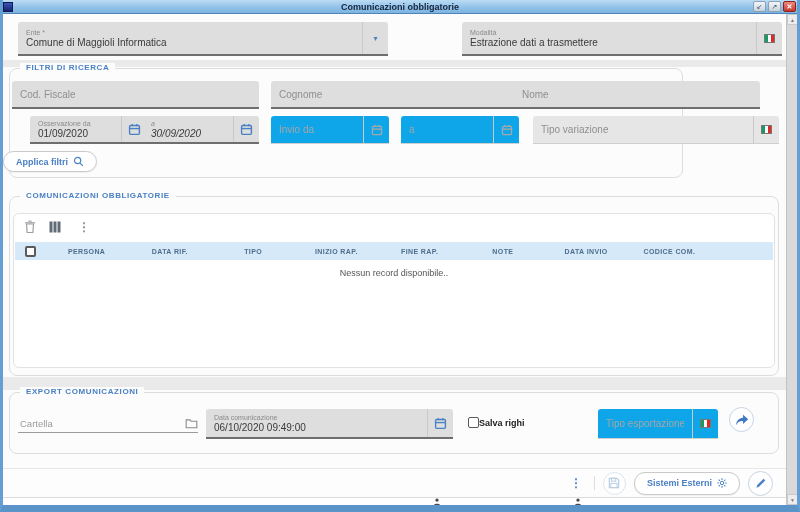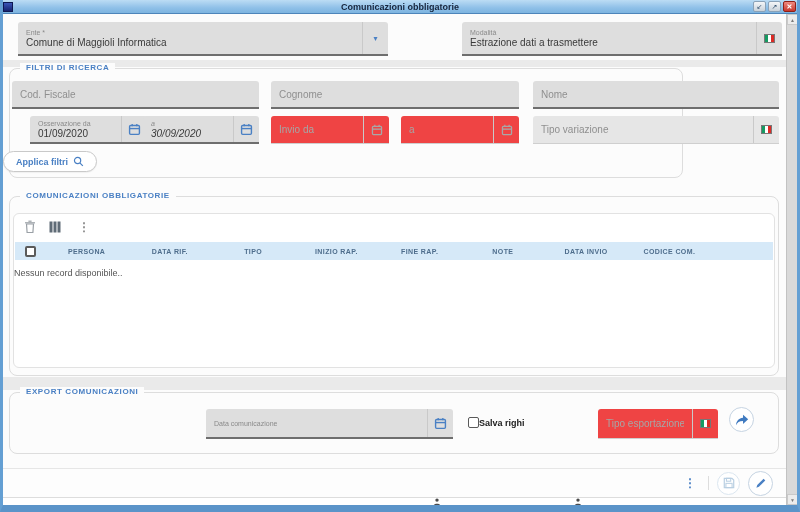--- a/index.html
+++ b/index.html
@@ -22,21 +22,21 @@
   .content{position:absolute;left:0;top:14px;right:0;bottom:0;background:#fcfcfc;}
   .band{position:absolute;left:0;width:783px;background:#eaeaea;}
   
   .vscroll{position:absolute;right:0;top:0;bottom:0;width:11px;background:#d9d9d9;border-left:1px solid #c2c2c2;}
   .sbarrow{position:absolute;left:0;width:11px;height:11px;background:#ececec;color:#7a7a7a;
     font-size:5px;line-height:11px;text-align:center;border:1px solid #c9c9c9;cursor:pointer;}
   .sbarrow.up{top:0;} .sbarrow.down{bottom:0;}
   
   .fwrap{position:absolute;background:#dedede;border-radius:3px 3px 0 0;border-bottom:2px solid #6e6e6e;
     display:flex;align-items:center;}
-  .fwrap.dis{background:#ef4444;border-bottom:1px solid #cfcfcf;}
+  .fwrap.dis{background:#0ea5e9;border-bottom:1px solid #cfcfcf;}
   .fwrap .txt{flex:1;padding:2px 8px;overflow:hidden;}
   .fl{font-size:7px;color:#8a8a8a;line-height:9px;white-space:nowrap;}
   .fv{font-size:10px;color:#3a3a3a;line-height:12px;white-space:nowrap;}
   .fwrap input{flex:1;background:transparent;border:none;outline:none;
     font:10px "Liberation Sans",sans-serif;color:#333;padding:0 8px;min-width:0;width:100%;}
   .fwrap input::placeholder{color:#8f8f8f;opacity:1;}
   .fwrap.dis input::placeholder{color:#a6a6a6;}
   .ficon{width:26px;align-self:stretch;display:flex;align-items:center;justify-content:center;
     border-left:1px solid #c9c9c9;cursor:pointer;}
   .caret{font-size:8px;color:#4a80c4;}
@@ -54,21 +54,21 @@
     align-items:center;justify-content:center;cursor:pointer;}
   
   .card{position:absolute;background:#fff;border:1px solid #e2e2e2;border-radius:6px;}
   .gridbar{position:absolute;left:10px;top:6px;display:flex;align-items:center;gap:13px;}
   .ghead{position:absolute;left:1px;right:1px;top:28px;height:18px;background:#d6e9f8;
     display:flex;align-items:center;}
   .cbcell{width:30px;display:flex;justify-content:center;}
   .cb{width:11px;height:11px;border:2px solid #5a5a5a;border-radius:2px;background:#fff;cursor:pointer;}
   .th{flex:1;text-align:center;font-size:7px;font-weight:bold;color:#4e6d8c;letter-spacing:0.4px;white-space:nowrap;}
   .th.last{flex:0 0 62px;}
-  .emptymsg{position:absolute;left:0;right:0;top:54px;text-align:left;font-size:9px;color:#555;}
+  .emptymsg{position:absolute;left:0;right:0;top:54px;text-align:center;font-size:9px;color:#555;}
   
   .uwrap{position:absolute;border-bottom:1px solid #9a9a9a;display:flex;align-items:flex-end;}
   .uwrap input{flex:1;background:transparent;border:none;outline:none;
     font:9.5px "Liberation Sans",sans-serif;color:#333;padding:0 0 3px 2px;min-width:0;}
   .uwrap input::placeholder{color:#9a9a9a;opacity:1;}
   
   .cbrow{position:absolute;display:flex;align-items:center;font-size:9px;color:#222;font-weight:bold;}
   
   .footbar{position:absolute;left:0;top:454px;width:783px;height:29px;border-top:1px solid #e6e6e6;
     background:#fdfdfd;display:flex;align-items:center;justify-content:flex-end;gap:8px;padding-right:13px;}
@@ -122,21 +122,21 @@
 
     <div class="fs" style="left:6px;top:54px;width:674px;height:110px;">
       <div class="legend">FILTRI DI RICERCA</div>
 
       <div class="fwrap" style="left:2px;top:12px;width:247px;height:28px;">
         <input placeholder="Cod. Fiscale" style="">
       </div>
       <div class="fwrap" style="left:261px;top:12px;width:248px;height:28px;">
         <input placeholder="Cognome" style="">
       </div>
-      <div class="fwrap" style="left:523px;top:12px;width:246px;height:28px;">
+      <div class="fwrap" style="left:504px;top:12px;width:246px;height:28px;">
         <input placeholder="Nome" style="">
       </div>
 
       <div class="fwrap" style="left:20px;top:47px;width:117px;height:28px;">
         <div class="txt">
           <div class="fl">Osservazione da</div>
           <div class="fv">01/09/2020</div>
         </div>
         <div class="ficon">
           <svg width="13" height="13" viewBox="0 0 14 14">
@@ -242,24 +242,31 @@
 
         <div class="emptymsg">Nessun record disponibile..</div>
       </div>
     </div>
 
     <div class="band" style="top:363px;height:13px;"></div>
 
     <div class="fs" style="left:6px;top:378px;width:770px;height:62px;">
       <div class="legend">EXPORT COMUNICAZIONI</div>
 
+      <div class="uwrap" style="left:8px;top:22px;width:180px;height:18px;">
+        <input placeholder="Cartella" style="">
+        <svg width="13" height="11" viewBox="0 0 14 12" style="cursor:pointer;margin-bottom:3px;">
+            <path d="M1.2 2 h4.2 l1.2 1.6 h6.2 v7 H1.2 Z" fill="none" stroke="#8a8a8a" stroke-width="1.2"></path>
+          </svg>
+      </div>
 
       <div class="fwrap" style="left:196px;top:16px;width:247px;height:30px;">
         <div class="txt">
           <div class="fl">Data comunicazione</div>
+          <div class="fv">06/10/2020 09:49:00</div>
         </div>
         <div class="ficon">
           <svg width="13" height="13" viewBox="0 0 14 14">
               <rect x="1.7" y="2.7" width="10.6" height="9.6" rx="1.2" fill="none" stroke="#4a80c4" stroke-width="1.5"></rect>
               <line x1="1.7" y1="6" x2="12.3" y2="6" stroke="#4a80c4" stroke-width="1.5"></line>
               <line x1="4.5" y1="1" x2="4.5" y2="3.4" stroke="#4a80c4" stroke-width="1.4"></line>
               <line x1="9.5" y1="1" x2="9.5" y2="3.4" stroke="#4a80c4" stroke-width="1.4"></line>
             </svg>
         </div>
       </div>
@@ -288,20 +295,36 @@
     </div>
 
     <div class="footbar">
       <span class="dots">⋮</span>
       <span class="vsep"></span>
       <div class="cbtn" style="width:23px;height:23px;border-color:#dbe6f0;">
         <svg width="12" height="12" viewBox="0 0 14 14">
             <path d="M1.5 1.5 h9 l2 2 v9 h-11 Z" fill="none" stroke="#b9cfe2" stroke-width="1.4"></path>
             <rect x="4" y="1.5" width="5" height="3.4" fill="none" stroke="#b9cfe2" stroke-width="1.2"></rect>
             <rect x="3.4" y="7.4" width="7.2" height="5" fill="none" stroke="#b9cfe2" stroke-width="1.2"></rect>
+          </svg>
+      </div>
+      <div class="pillbtn" style="position:relative;height:23px;">
+        <span>Sistemi Esterni</span>
+        <svg width="10" height="10" viewBox="0 0 12 12">
+            <circle cx="6" cy="6" r="2.1" fill="none" stroke="#4a80c4" stroke-width="1.2"></circle>
+            <g stroke="#4a80c4" stroke-width="1.3">
+              <line x1="6" y1="0.4" x2="6" y2="2.3"></line>
+              <line x1="6" y1="9.7" x2="6" y2="11.6"></line>
+              <line x1="0.4" y1="6" x2="2.3" y2="6"></line>
+              <line x1="9.7" y1="6" x2="11.6" y2="6"></line>
+              <line x1="2" y1="2" x2="3.4" y2="3.4"></line>
+              <line x1="8.6" y1="8.6" x2="10" y2="10"></line>
+              <line x1="2" y1="10" x2="3.4" y2="8.6"></line>
+              <line x1="8.6" y1="3.4" x2="10" y2="2"></line>
+            </g>
           </svg>
       </div>
       <div class="cbtn" style="width:25px;height:25px;">
         <svg width="12" height="12" viewBox="0 0 14 14">
             <path d="M1.6 12.4 L2.6 9.4 L10 2 L12 4 L4.6 11.4 Z" fill="#4a80c4"></path>
           </svg>
       </div>
     </div>
 
     <div class="bstrip">

